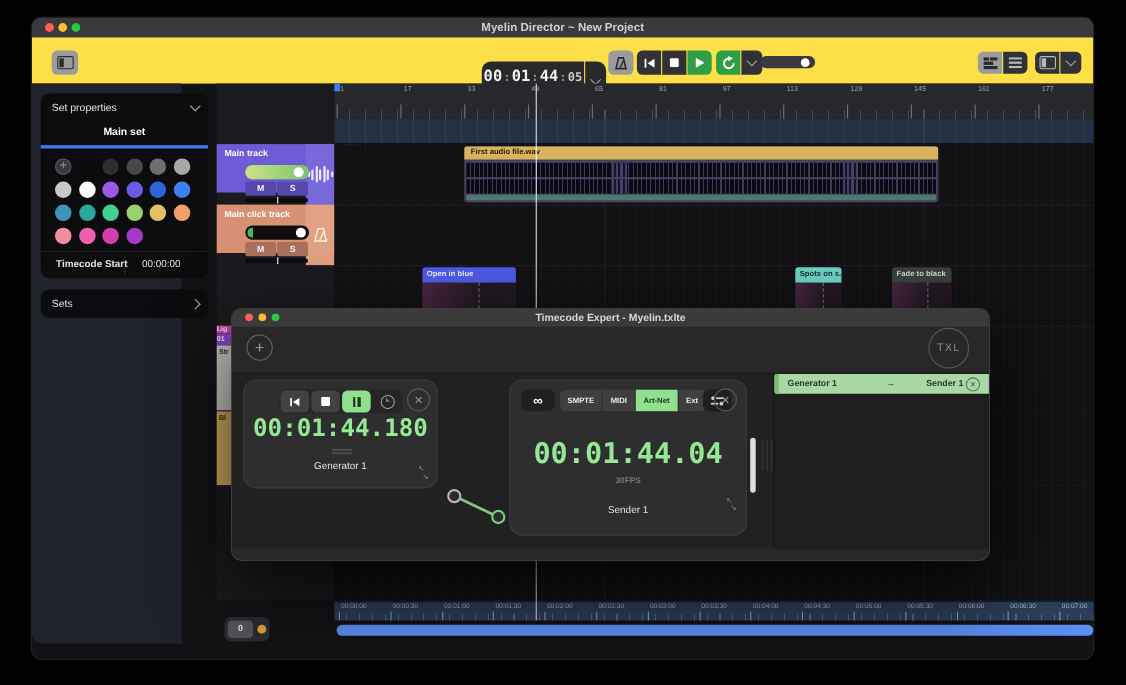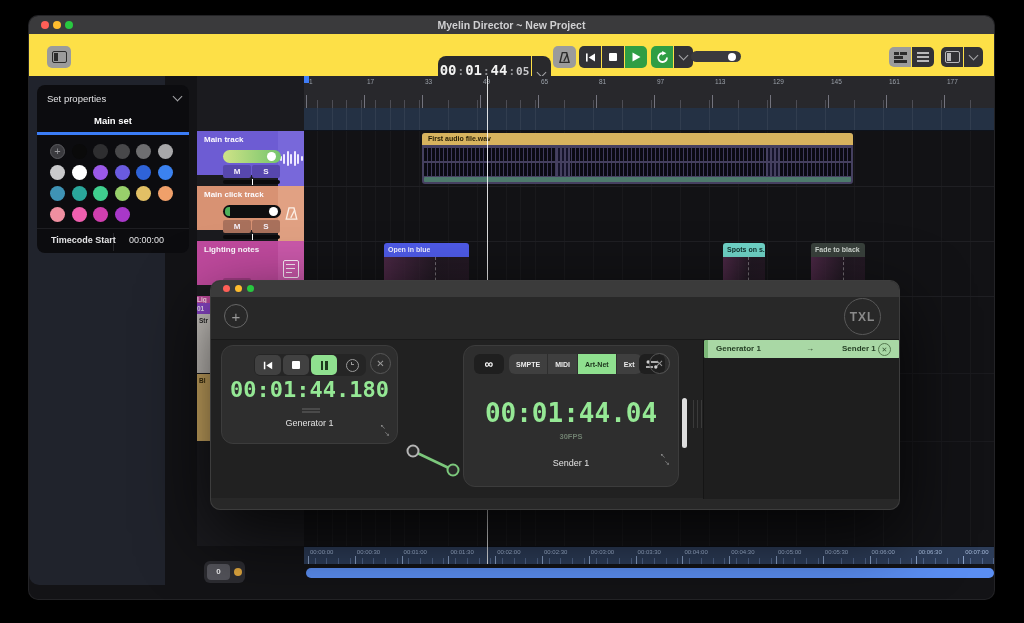--- a/index.html
+++ b/index.html
@@ -262,20 +262,24 @@
             <div class="swatch" style="background: rgb(239, 143, 160);"></div>
             <div class="swatch" style="background: rgb(238, 95, 174);"></div>
             <div class="swatch" style="background: rgb(207, 63, 174);"></div>
             <div class="swatch" style="background: rgb(168, 56, 201);"></div>
           </div>
         <div class="abs" style="left:0;top:143px;width:152px;height:1px;background:#1e1e22"></div>
         <div class="v-div" style="left:76px;top:148px;height:18px"></div>
         <div class="side-label abs" style="left:14px;top:150px;font-weight:bold;font-size:9px">Timecode Start</div>
         <div class="side-label abs" style="left:92px;top:150px;font-size:9px">00:00:00</div>
       </div>
+      <div class="side-card" style="top:187px;height:26px">
+        <div class="side-label abs" style="left:10px;top:8px">Sets</div>
+        <div class="chevron right abs" style="left:137px;top:10px"></div>
+      </div>
     </div>
 
     <div class="trackhead">
       <div class="tb-btn" style="left:112px;top:49px;width:19px;height:16px;background:#3f3f44;border-radius:5px">
         <svg width="11" height="8" viewBox="0 0 11 8">
           <rect x="0" y="1" width="7" height="1.6" fill="#c9c9cc"></rect>
             <circle cx="9.5" cy="1.8" r="1.4" fill="#c9c9cc"></circle>
           <rect x="4" y="5" width="7" height="1.6" fill="#c9c9cc"></rect>
             <circle cx="1.5" cy="5.8" r="1.4" fill="#c9c9cc"></circle>
         </svg>
@@ -317,34 +321,20 @@
         <div style="position:absolute;left:2px;top:2px;width:5px;height:9px;background:#4db05b;border-radius:4px 0 0 4px"></div>
         <div class="tknob" style="left:46px"></div>
       </div>
       <div class="msrow">
         <div class="msbtn" style="background:#a9715c">M</div>
         <div class="msbtn" style="background:#a9715c">S</div>
       </div>
       <div class="panbar"></div>
     </div>
 
-    <div class="track" style="top:225px;left:168px;background:#c04a9e">
-      <div class="iconcol" style="background:#cb59ab">
-        <div style="width:14px;height:16px;border:1.3px solid #fbeefa;border-radius:2px;position:relative">
-          <div style="position:absolute;left:2px;top:3px;width:9px;height:1.3px;background:#fbeefa"></div>
-          <div style="position:absolute;left:2px;top:7px;width:9px;height:1.3px;background:#fbeefa"></div>
-          <div style="position:absolute;left:2px;top:11px;width:6px;height:1.3px;background:#fbeefa"></div>
-        </div>
-      </div>
-      <div class="tname">Lighting notes</div>
-      <div class="msrow" style="top:37px">
-        <div class="msbtn" style="background:#9e3c82;max-width:28px">B</div>
-        <div class="msbtn" style="background:transparent"></div>
-      </div>
-    </div>
 
     <div class="sliver" style="top:280px;height:7px;background:#c04a9e;color:#fde"><span>Lig</span></div>
     <div class="sliver" style="top:287px;height:11px;background:#8a46c9;color:#f2e8ff;line-height:11px"><span>01</span></div>
     <div class="sliver" style="top:298px;height:59px;background:#cdc9c4;color:#2c2c2c"><span style="position:relative;top:3px;left:2px">Str</span></div>
     <div class="sliver" style="top:358px;height:67px;background:#d9b368;color:#3a2d0c"><span style="position:relative;top:3px;left:2px">Bl</span></div>
 
     <div class="ruler">
       <div class="rticks"></div>
     <div class="rmaj" style="left: 2px;"></div>
         <span class="rnum" style="left: 5px;">1</span>
@@ -459,24 +449,25 @@
       <div class="zoomchip">0</div>
       <div class="zoomdot"></div>
     </div>
   </div>
 
   <div class="float-window">
     <div class="fw-titlebar">
       <div class="tl" style="left:12px;top:4px;width:7px;height:7px;background:#ff5f57"></div>
       <div class="tl" style="left:24px;top:4px;width:7px;height:7px;background:#febc2e"></div>
       <div class="tl" style="left:36px;top:4px;width:7px;height:7px;background:#28c840"></div>
+      <div class="fw-title">Timecode Expert - Myelin.txlte</div>
     </div>
 
     <div class="circle-btn" style="left:13px;top:23px;width:24px;height:24px;font-size:15px">+</div>
-    <div class="circle-btn" style="left:633px;top:17px;width:37px;height:37px;border-color:#585858;font-size:12px;letter-spacing:1px;color:#8a8a8a;font-weight:bold">TXL</div>
+    <div class="circle-btn" style="left:633px;top:17px;width:37px;height:37px;border-color:#585858;font-size:10px;letter-spacing:1px;color:#8a8a8a;font-weight:normal">TXL</div>
 
     <div class="fw-content">
 
       <div class="card" style="left:10px;top:5px;width:177px;height:99px">
         <div class="transport" style="left:32px;top:8px">
           <div class="t-btn t-gray">
             <svg width="10" height="9" viewBox="0 0 12 10">
               <rect x="1" y="0.5" width="1.8" height="9" fill="#fff"></rect>
                 <path d="M11 0.5 L4 5 L11 9.5 Z" fill="#fff"></path>
             </svg>

